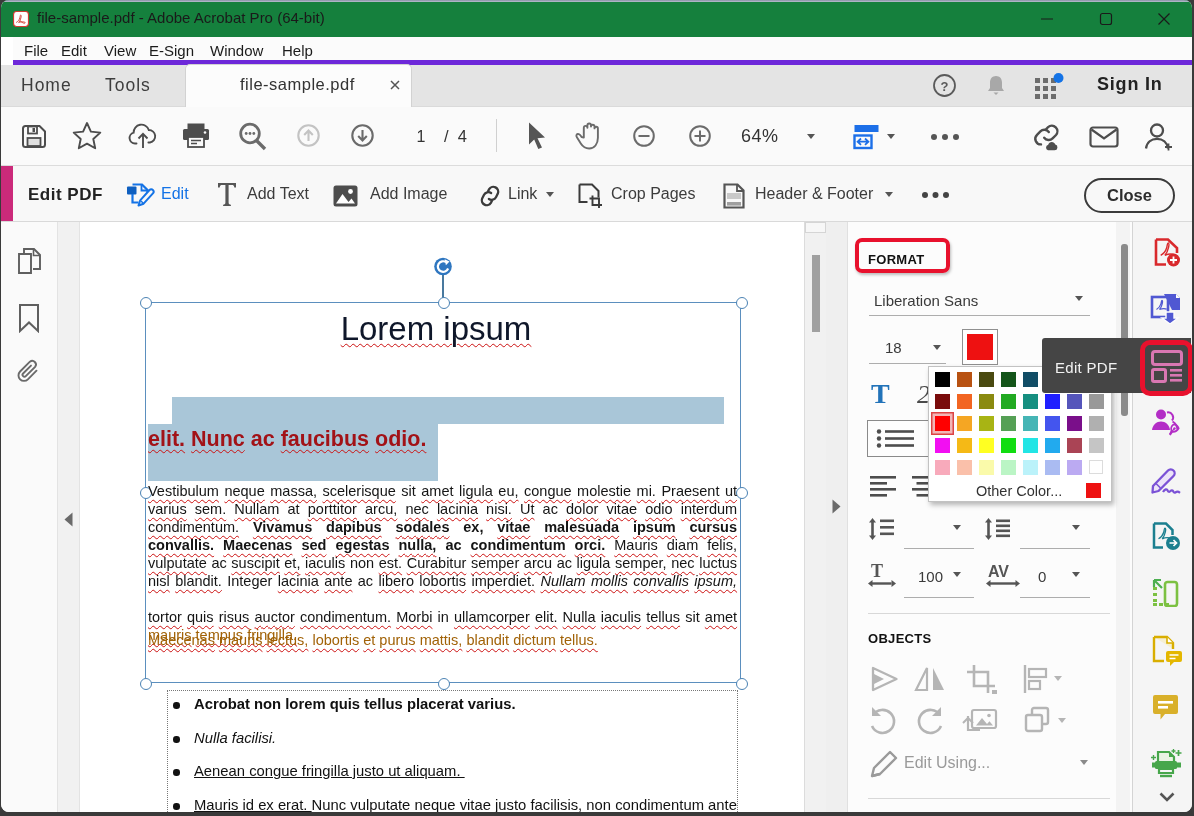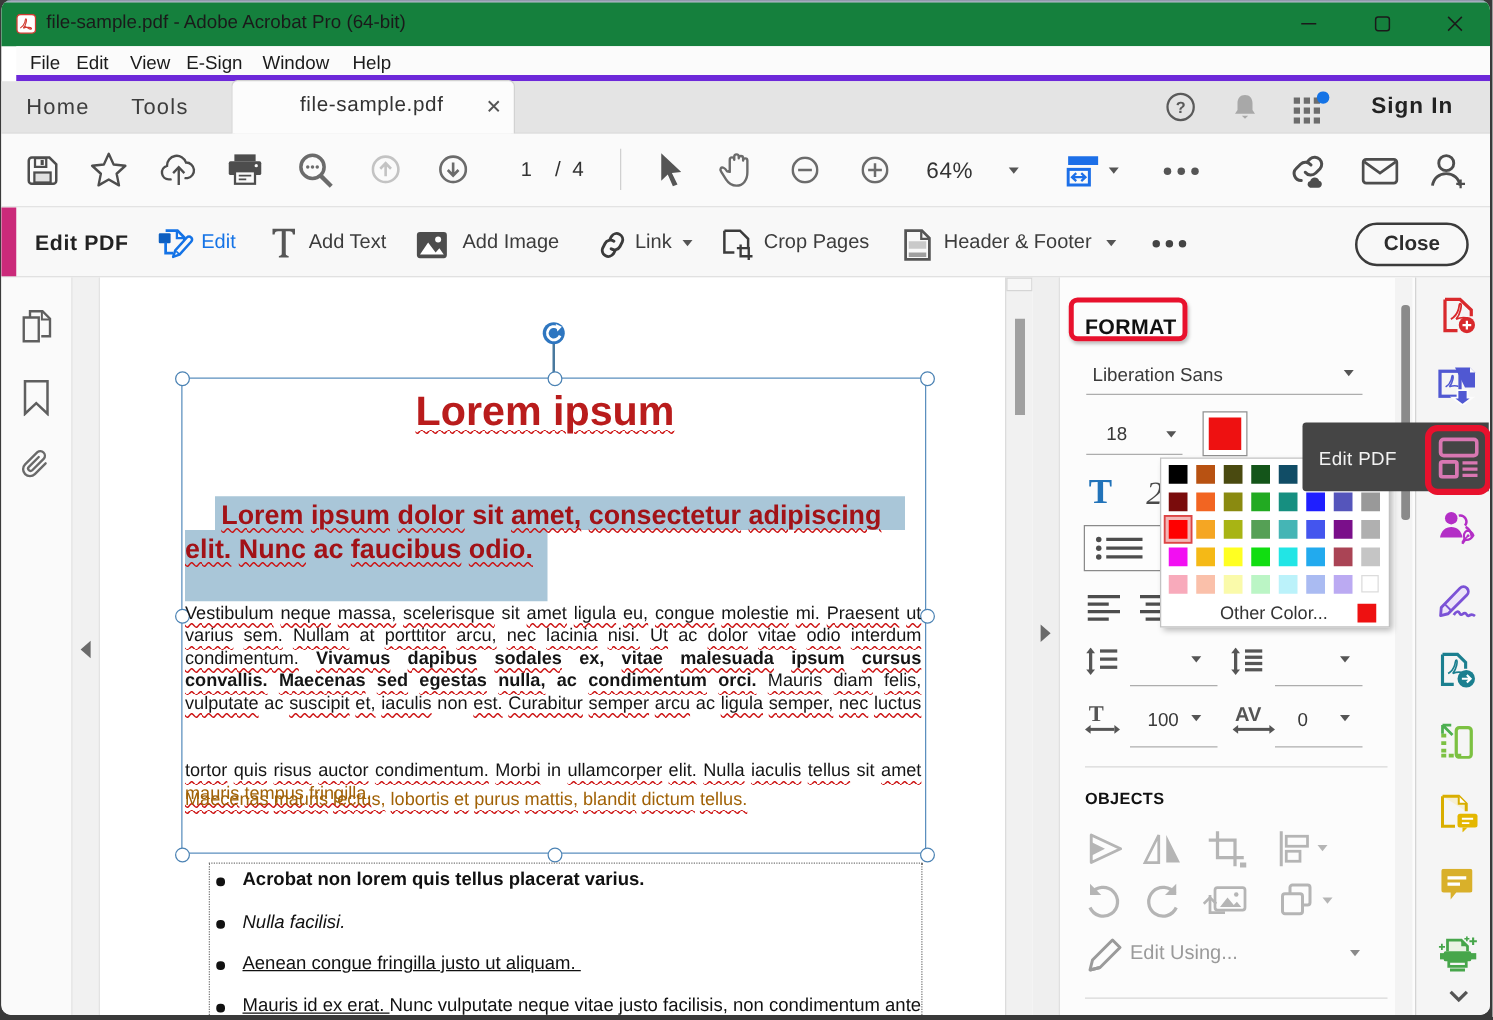--- a/index.html
+++ b/index.html
@@ -263,34 +263,34 @@
 
   <div class="hd" style="left:60px;top:75px"></div>
   <div class="hd" style="left:358px;top:75px"></div>
   <div class="hd" style="left:656px;top:75px"></div>
   <div class="hd" style="left:60px;top:265px"></div>
   <div class="hd" style="left:656px;top:265px"></div>
   <div class="hd" style="left:60px;top:456px"></div>
   <div class="hd" style="left:358px;top:456px"></div>
   <div class="hd" style="left:656px;top:456px"></div>
 
-  <div class="abs sq" style="left:61px;top:88px;width:590px;text-align:center;font-size:33px;font-weight:bold;color:#b91c1c">Lorem ipsum</div>
+  <div class="abs sq" style="left:61px;top:88px;width:590px;text-align:center;font-size:33px;font-weight:normal;color:#0f172a">Lorem ipsum</div>
 
   <div class="abs" style="left:92px;top:175px;width:552px;height:27px;background:#a9c6d8"></div>
   <div class="abs" style="left:68px;top:202px;width:290px;height:28px;background:#a9c6d8"></div>
   <div class="abs" style="left:68px;top:230px;width:290px;height:29px;background:#a9c6d8"></div>
 
-  <div class="abs" style="left:97px;top:178px;font-size:21.5px;font-weight:bold;color:#a21217;white-space:nowrap;text-decoration-color:#a82222"><u>Lorem</u> <u>ipsum</u> <u>dolor</u> sit <u>amet,</u> <u>consectetur</u> <u>adipiscing</u></div>
   <div class="abs" style="left:68px;top:205px;font-size:21.5px;font-weight:bold;color:#a21217;white-space:nowrap;text-decoration-color:#a82222"><u>elit.</u> <u>Nunc</u> ac <u>faucibus</u> <u>odio.</u></div>
 
   <div class="jline" style="left:68px;top:261px"><u>Vestibulum</u> <u>neque</u> <u>massa,</u> <u>scelerisque</u> sit <u>amet</u> <u>ligula</u> <u>eu,</u> <u>congue</u> <u>molestie</u> <u>mi.</u> <u>Praesent</u> <u>ut</u></div>
   <div class="jline" style="left:68px;top:279px"><u>varius</u> <u>sem.</u> <u>Nullam</u> at <u>porttitor</u> <u>arcu,</u> <u>nec</u> <u>lacinia</u> <u>nisi.</u> <u>Ut</u> ac <u>dolor</u> <u>vitae</u> <u>odio</u> <u>interdum</u></div>
   <div class="jline" style="left:68px;top:297px"><u>condimentum.</u> <b><u>Vivamus</u> <u>dapibus</u> <u>sodales</u> ex, <u>vitae</u> <u>malesuada</u> <u>ipsum</u> <u>cursus</u></b></div>
   <div class="jline" style="left:68px;top:315px"><b><u>convallis.</u> <u>Maecenas</u> <u>sed</u> <u>egestas</u> <u>nulla,</u> ac <u>condimentum</u> <u>orci.</u></b> <u>Mauris</u> <u>diam</u> <u>felis,</u></div>
   <div class="jline" style="left:68px;top:333px"><u>vulputate</u> ac <u>suscipit</u> <u>et,</u> <u>iaculis</u> non <u>est.</u> <u>Curabitur</u> <u>semper</u> <u>arcu</u> ac <u>ligula</u> <u>semper,</u> <u>nec</u> <u>luctus</u></div>
+  <div class="jline" style="left:68px;top:351px"><u>nisl</u> <u>blandit.</u> Integer <u>lacinia</u> <u>ante</u> ac <u>libero</u> <u>lobortis</u> <u>imperdiet.</u> <i><u>Nullam</u> <u>mollis</u> <u>convallis</u> <u>ipsum,</u></i></div>
   <div class="jline" style="left:68px;top:387px"><u>tortor</u> <u>quis</u> <u>risus</u> <u>auctor</u> <u>condimentum.</u> <u>Morbi</u> in <u>ullamcorper</u> <u>elit.</u> <u>Nulla</u> <u>iaculis</u> <u>tellus</u> sit <u>amet</u></div>
   <div class="bodyline" style="left:68px;top:405px"><u>mauris</u> <u>tempus</u> <u>fringilla.</u></div>
   <div class="bodyline" style="left:68px;top:410px"><u>Maecenas</u> <u>mauris</u> <u>lectus,</u> <u>lobortis</u> <u>et</u> <u>purus</u> <u>mattis,</u> <u>blandit</u> <u>dictum</u> <u>tellus.</u></div>
 
   <div class="abs" style="left:87px;top:468px;width:571px;height:144px;border:1px dotted #777;border-bottom:none"></div>
   <div class="abs" style="left:93px;top:480px;width:6.5px;height:6.5px;border-radius:50%;background:#111"></div>
   <div class="bul" style="left:114px;top:474px;font-weight:bold">Acrobat non lorem quis tellus placerat varius.</div>
   <div class="abs" style="left:93px;top:514px;width:6.5px;height:6.5px;border-radius:50%;background:#111"></div>
   <div class="bul" style="left:114px;top:508px;font-style:italic">Nulla facilisi.</div>
   <div class="abs" style="left:93px;top:547px;width:6.5px;height:6.5px;border-radius:50%;background:#111"></div>
@@ -301,21 +301,21 @@
 <div id="docsb">
   <div class="abs" style="left:0px;top:0px;width:21px;height:11px;background:#f7f7f7;border:1px solid #d5d5d5"></div>
   <div class="abs" style="left:7px;top:33px;width:8px;height:77px;background:#a0a0a0"></div>
 </div>
 <div id="rsplit">
   <svg class="abs" style="left:6px;top:277px" width="9" height="15" viewBox="0 0 9 15">
         <path d="M0.5 0.5v14L8.5 7.5z" fill="#6a6a6a"></path>
       </svg>
 </div>
 <div id="panel">
-  <div class="abs" style="left:20px;top:30px;font-size:17px;font-weight:bold;color:#111;letter-spacing:0.3px">FORMAT</div>
+  <div class="abs" style="left:20px;top:30px;font-size:13px;font-weight:bold;color:#111;letter-spacing:0.3px">FORMAT</div>
   <div class="abs" style="left:7px;top:16px;width:95px;height:35px;border:4px solid #e8112d;border-radius:7px;box-shadow:1px 2px 3px rgba(0,0,0,0.25)"></div>
   <div class="abs" style="left:26px;top:70px;font-size:15px;color:#3a3a3a">Liberation Sans</div>
   <div class="caret abs" style="left:227px;top:74px"></div>
   <div class="pund" style="left:21px;top:93px;width:221px"></div>
   <div class="abs" style="left:37px;top:117px;font-size:15px;color:#3a3a3a">18</div>
   <div class="caret abs" style="left:85px;top:123px"></div>
   <div class="pund" style="left:21px;top:141px;width:77px"></div>
   <div class="abs" style="left:114px;top:107px;width:36px;height:36px;background:#fff;border:1px solid #909090"></div>
   <div class="abs" style="left:119px;top:112px;width:26px;height:26px;background:#ee1111"></div>
   <div class="abs" style="left:23px;top:156px;font-size:28px;font-weight:bold;color:#2273b9;font-family:'Liberation Serif',serif">T</div>

